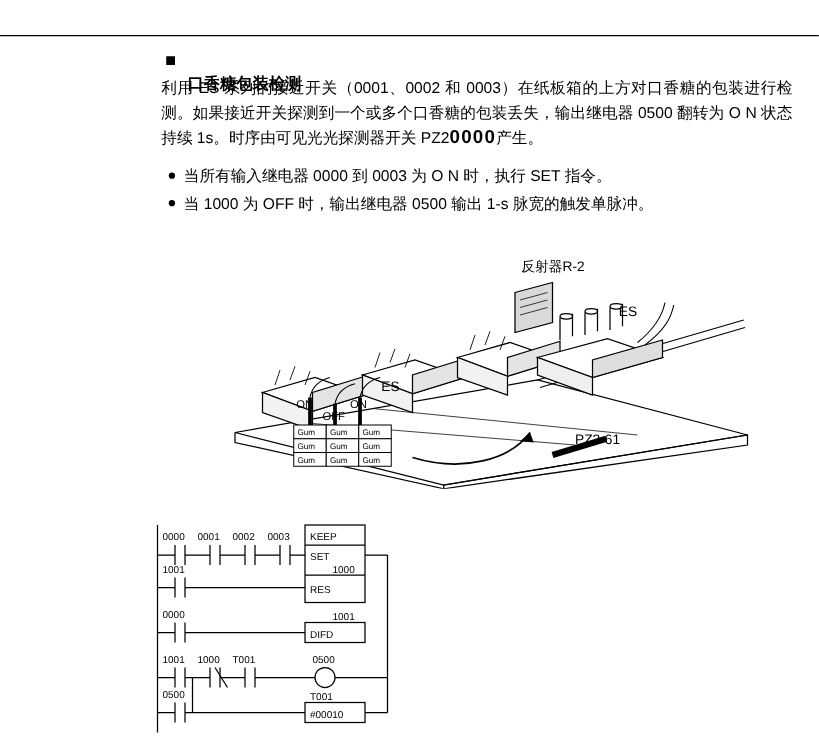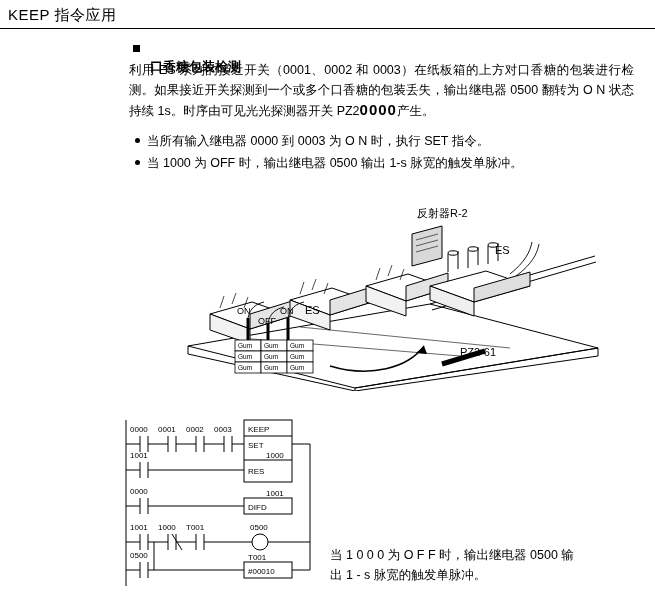--- a/index.html
+++ b/index.html
@@ -56,28 +56,27 @@
   .ladder{position:absolute;left:120px;top:414px;width:200px;height:178px;}
   .ladder svg{display:block;}
 
   .ld-note{
     position:absolute;font-size:12.5px;line-height:20px;width:250px;
   }
   .ld-note1{left:330px;top:424px;}
   .ld-note2{left:330px;top:487px;}
   .ld-note3{left:330px;top:545px;}
 
-  .tiny{font-size:9px;}
+  .tiny{font-size:9px;margin-top:12px;}
 </style>
 </head>
 <body>
 
 <div class="page">
 
-  <div class="title">KEEP 指令应用</div>
   <div class="title-rule"></div>
 
   <div class="bullet-sq"></div>
   <div class="section-head">口香糖包装检测</div>
 
   <div class="para">
     <span>利用 ES 系列的接近开关（0001、0002 和 0003）在纸板箱的上方对口香糖的包装进行检测。如果接近开关探测到一个或多个口香糖的包装丢失，输出继电器 0500 翻转为 O N 状态持续 1s。时序由可见光光探测器开关 PZ2</span><span class="big">0000</span><span>产生。</span>
   </div>
 
   <div class="bul-list">
@@ -249,15 +248,14 @@
         <text x="38" y="116">1000</text>
         <text x="66" y="116">T001</text>
         <text x="130" y="116">0500</text>
         <text x="10" y="144">0500</text>
         <text x="128" y="146">T001</text>
         <text x="128" y="160">#00010</text>
       </g>
     </svg>
   </div>
 
-  <div class="ld-note ld-note3">当 1 0 0 0 为 O F F 时，输出继电器 0500 输出 1 - s 脉宽的触发单脉冲。</div>
 
 </div>
 
 </body></html>

